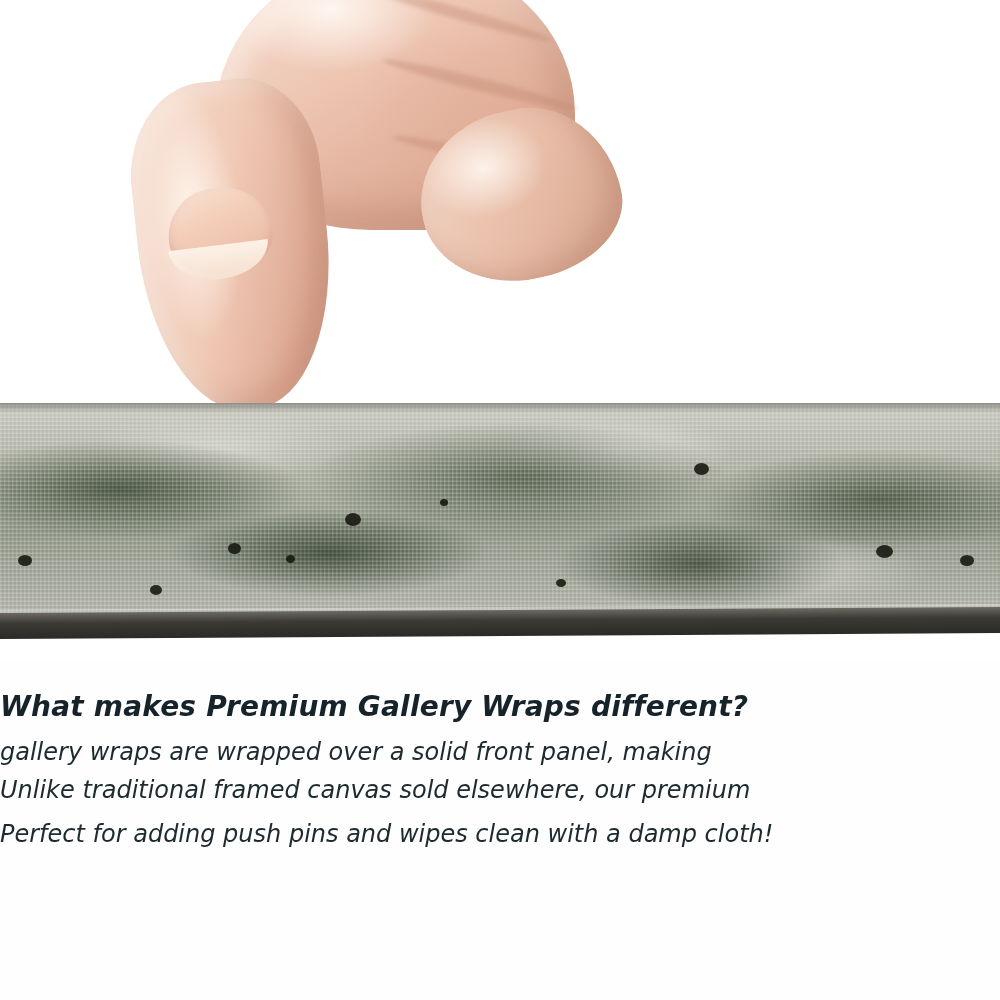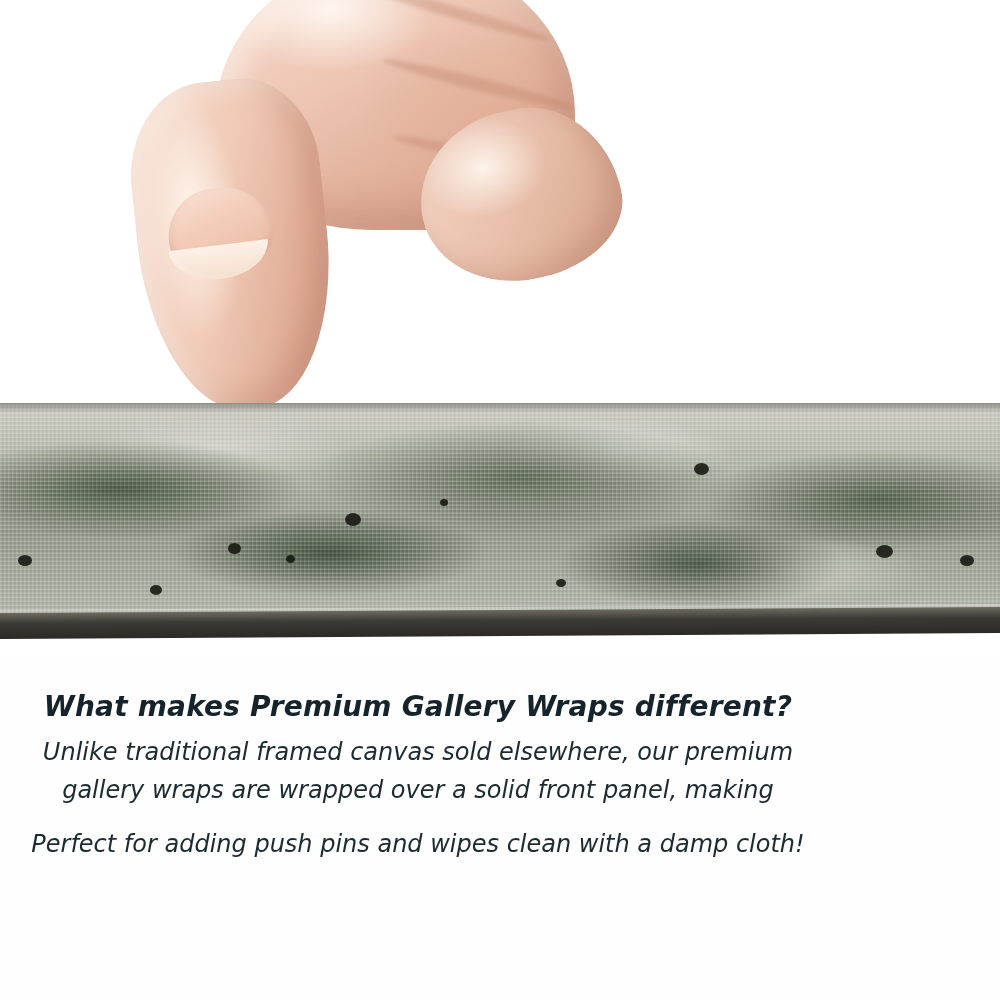--- a/index.html
+++ b/index.html
@@ -179,40 +179,39 @@
     background: linear-gradient(180deg, rgba(255,255,255,0.35), rgba(255,255,255,0));
     transform: skewY(-0.35deg);
   }
 
   
   .caption {
     position: absolute;
     left: 0;
     top: 690px;
     width: 836px;
-    text-align: center;
     color: #1d2a2f;
     font-family: "DejaVu Sans", sans-serif;
     font-style: italic;
   }
   .caption-title {
     font-size: 28px;
     font-weight: 700;
     letter-spacing: 0.2px;
     margin: 0 0 10px 0;
     color: #16232a;
   }
   .caption-line {
     font-size: 24px;
     line-height: 38px;
     margin: 0;
     color: #1d2a2f;
   }
   .caption-last {
-    margin-top: 16px;
+    margin-top: 6px;
   }
 </style>
 </head>
 <body>
 
 <div class="page">
 
   <div class="photo">
 
     <div class="hand">
@@ -241,18 +240,18 @@
       <div class="speck" style="left:556px; top:176px; width:10px; height:8px;"></div>
       <div class="speck" style="left:440px; top:96px; width:8px; height:7px;"></div>
     </div>
     <div class="strip-edge-hi"></div>
     <div class="strip-edge"></div>
 
   </div>
 
   <div class="caption">
     <p class="caption-title">What makes Premium Gallery Wraps different?</p>
+    <p class="caption-line">gallery wraps are wrapped over a solid front panel, making</p>
     <p class="caption-line">Unlike traditional framed canvas sold elsewhere, our premium</p>
-    <p class="caption-line">gallery wraps are wrapped over a solid front panel, making</p>
     <p class="caption-line caption-last">Perfect for adding push pins and wipes clean with a damp cloth!</p>
   </div>
 
 </div>
 
 </body></html>

